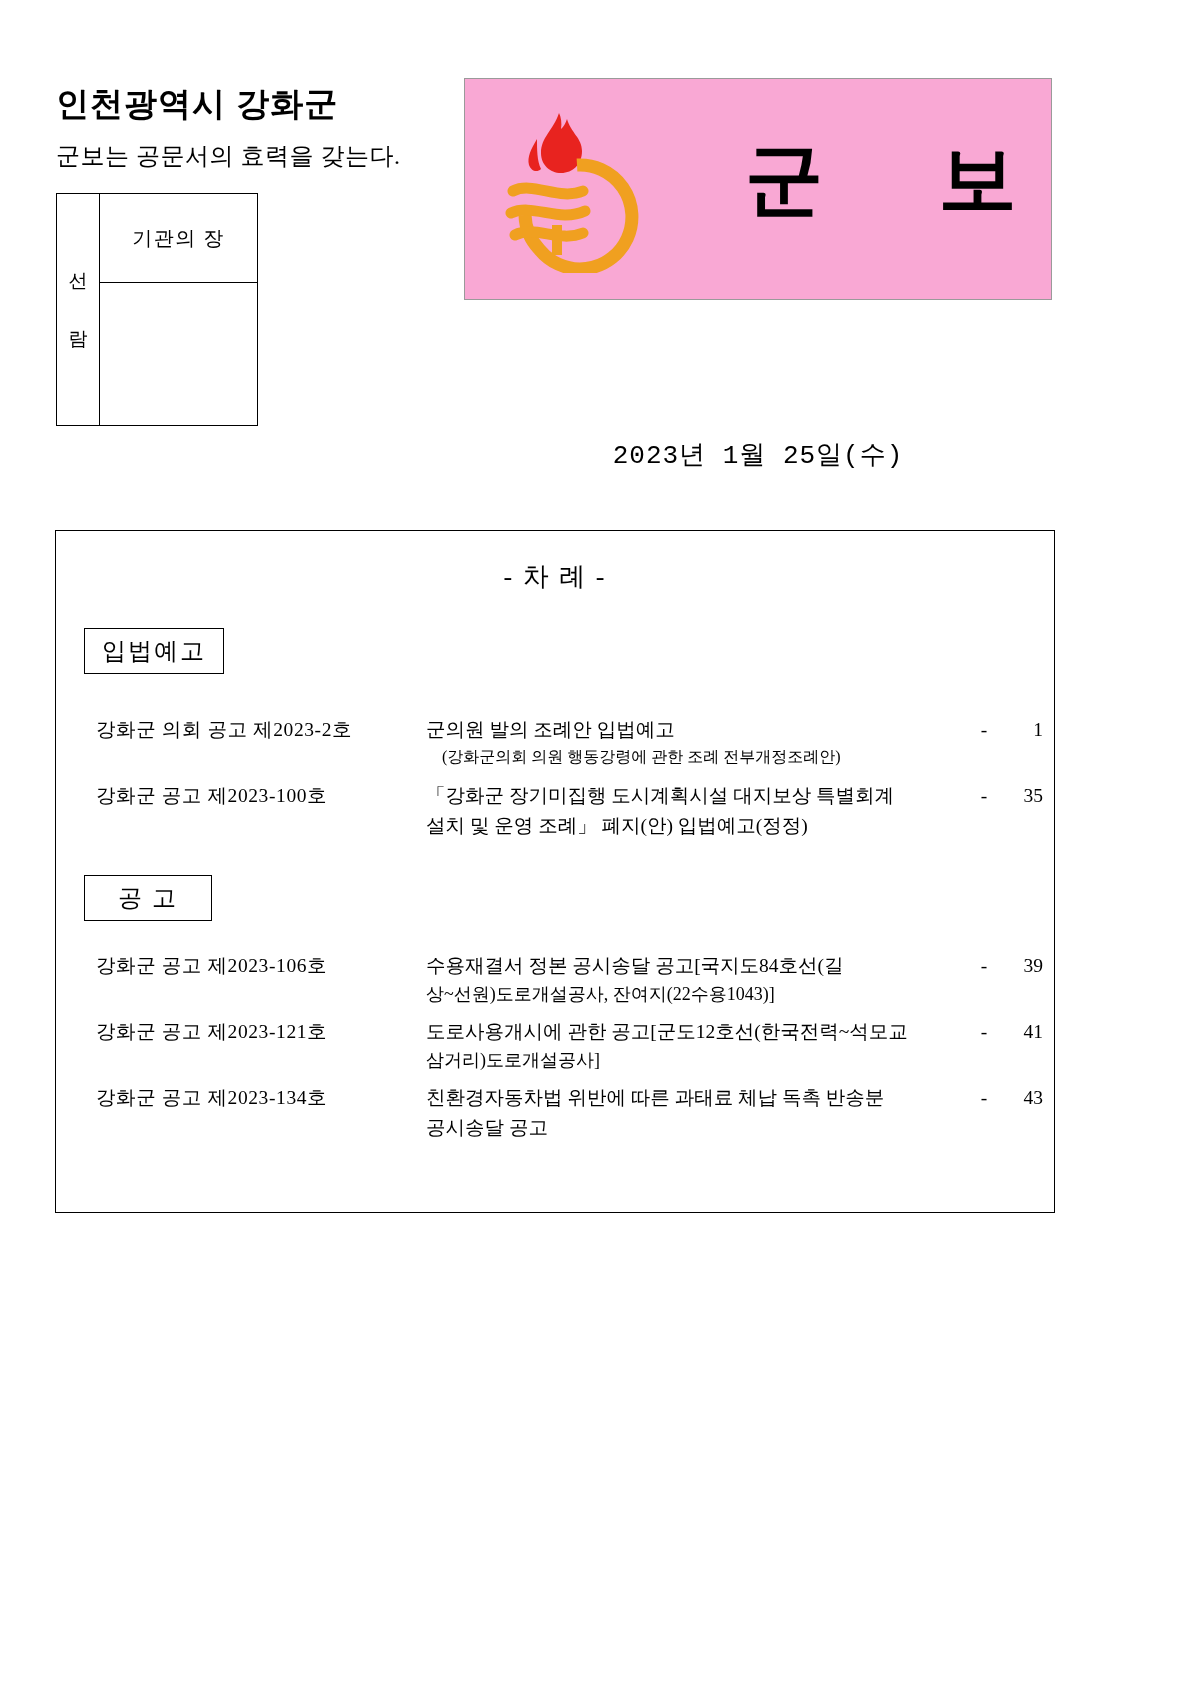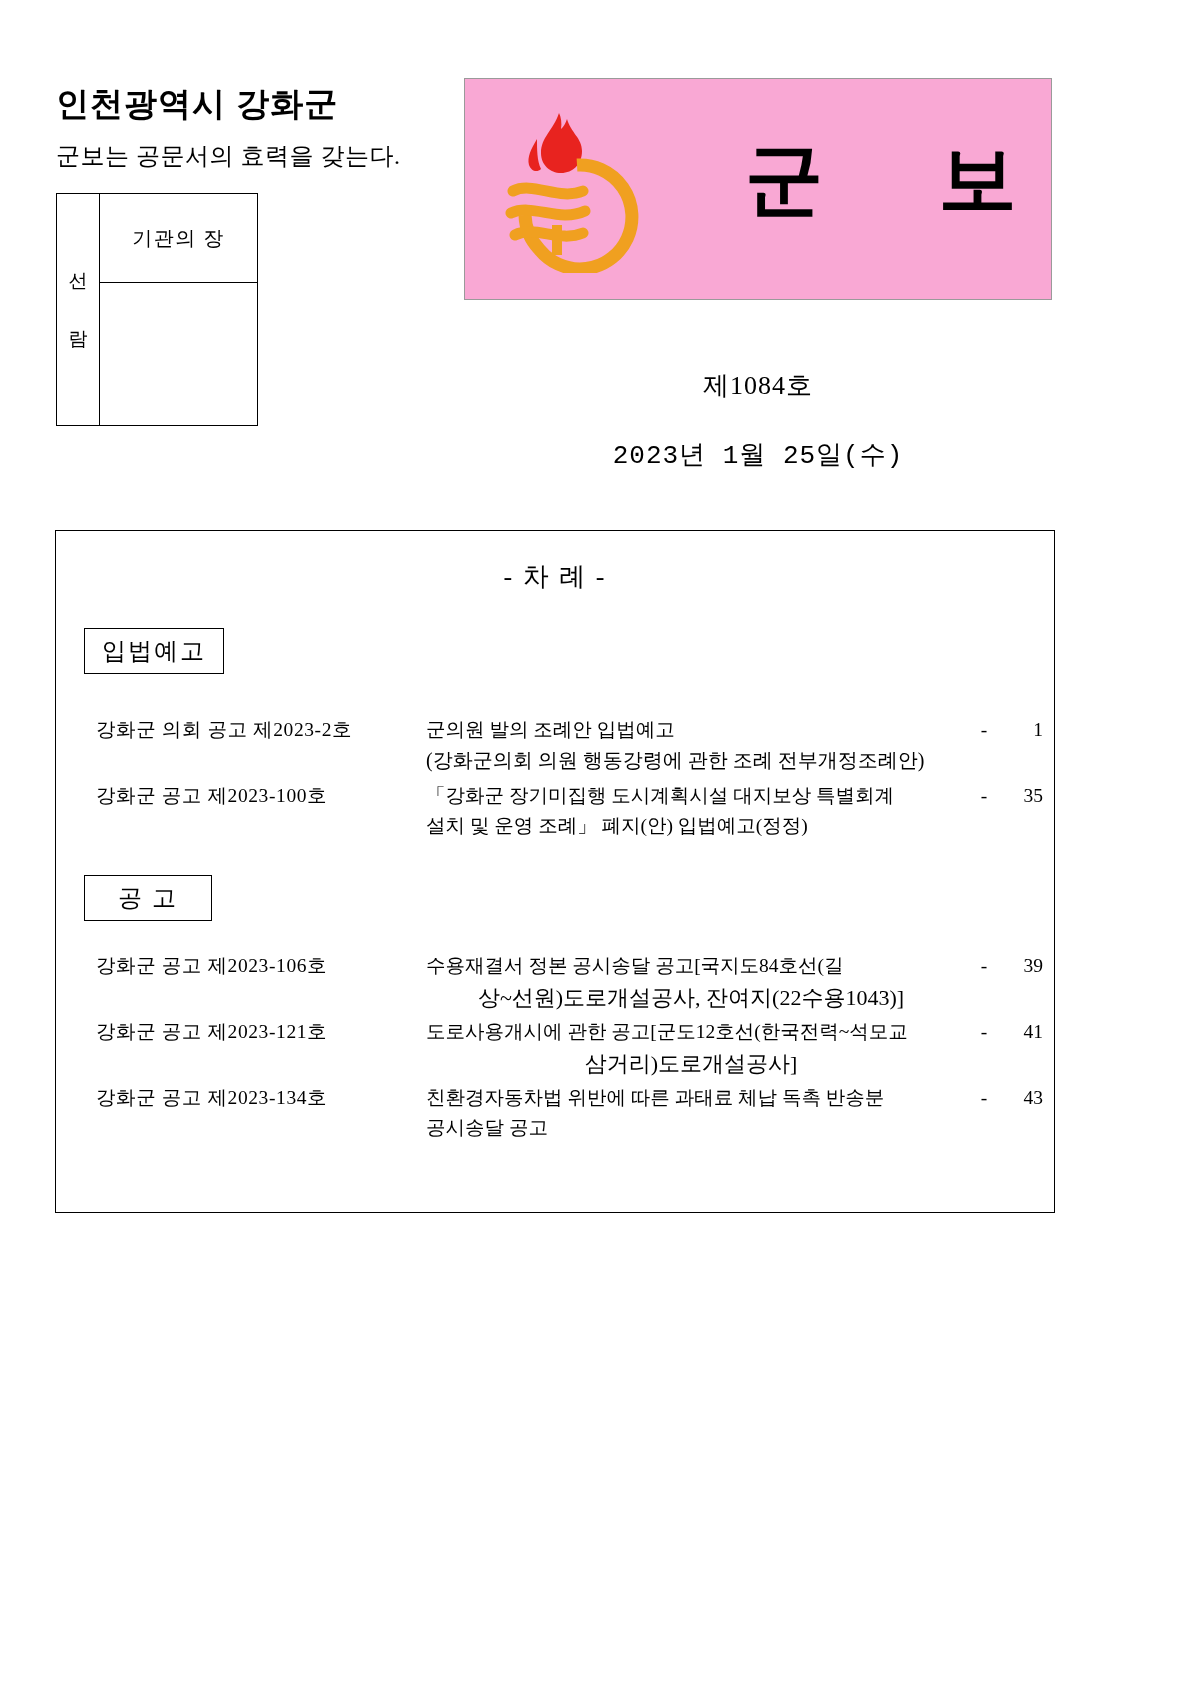--- a/index.html
+++ b/index.html
@@ -200,25 +200,25 @@
   }
   .entry .page-no {
     position: absolute;
     left: 905px;
     top: 0;
     width: 42px;
     text-align: right;
   }
   .entry .note {
     display: block;
-    font-size: 20px;
+    font-size: 16px;
+    margin-left: 16px;
   }
   .small {
-    font-size: 22px;
-    text-align: center;
+    font-size: 18px;
   }
 
   
   #e0 { left: 40px; top: 184px; width: 950px; }
   #e1 { left: 40px; top: 250px; width: 950px; }
   #e2 { left: 40px; top: 420px; width: 950px; }
   #e3 { left: 40px; top: 486px; width: 950px; }
   #e4 { left: 40px; top: 552px; width: 950px; }
 </style>
 </head>
@@ -251,21 +251,20 @@
 
         <path d="M16 86 C36 76 62 96 86 86" fill="none" stroke="#f0a020" stroke-width="11" stroke-linecap="round"></path>
         <path d="M14 108 C36 98 62 118 88 106" fill="none" stroke="#f0a020" stroke-width="11" stroke-linecap="round"></path>
         <path d="M18 130 C38 120 62 138 86 128" fill="none" stroke="#f0a020" stroke-width="11" stroke-linecap="round"></path>
         <path d="M60 150 L60 120" fill="none" stroke="#f0a020" stroke-width="10"></path>
       </svg>
     </div>
     <div class="masthead-text">군 보</div>
   </div>
 
-  <div class="issue-no">제1084호</div>
   <div class="issue-date">2023년 1월 25일(수)</div>
 
   <div class="toc">
     <div class="toc-title">- 차     례 -</div>
 
     <div class="section-tag" id="tag-legis">입법예고</div>
     <div class="section-tag" id="tag-notice">공     고</div>
 
     <div class="entry" id="e0">
       <span class="doc-no">강화군 의회 공고 제2023-2호</span>

